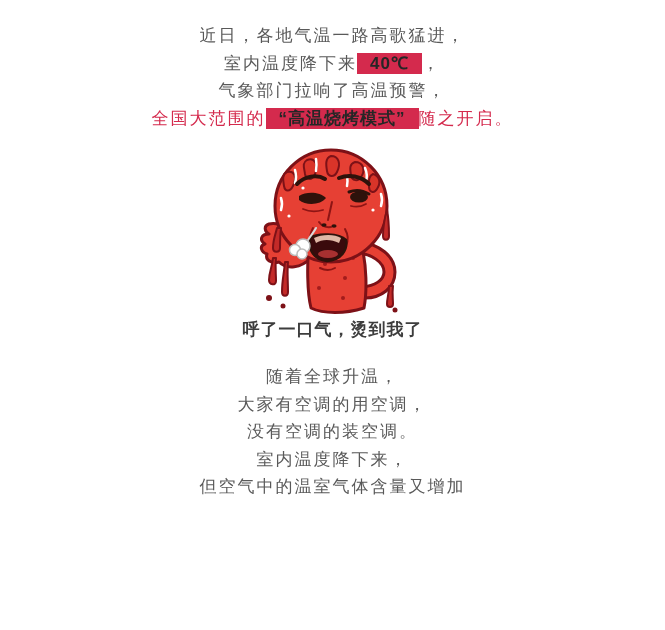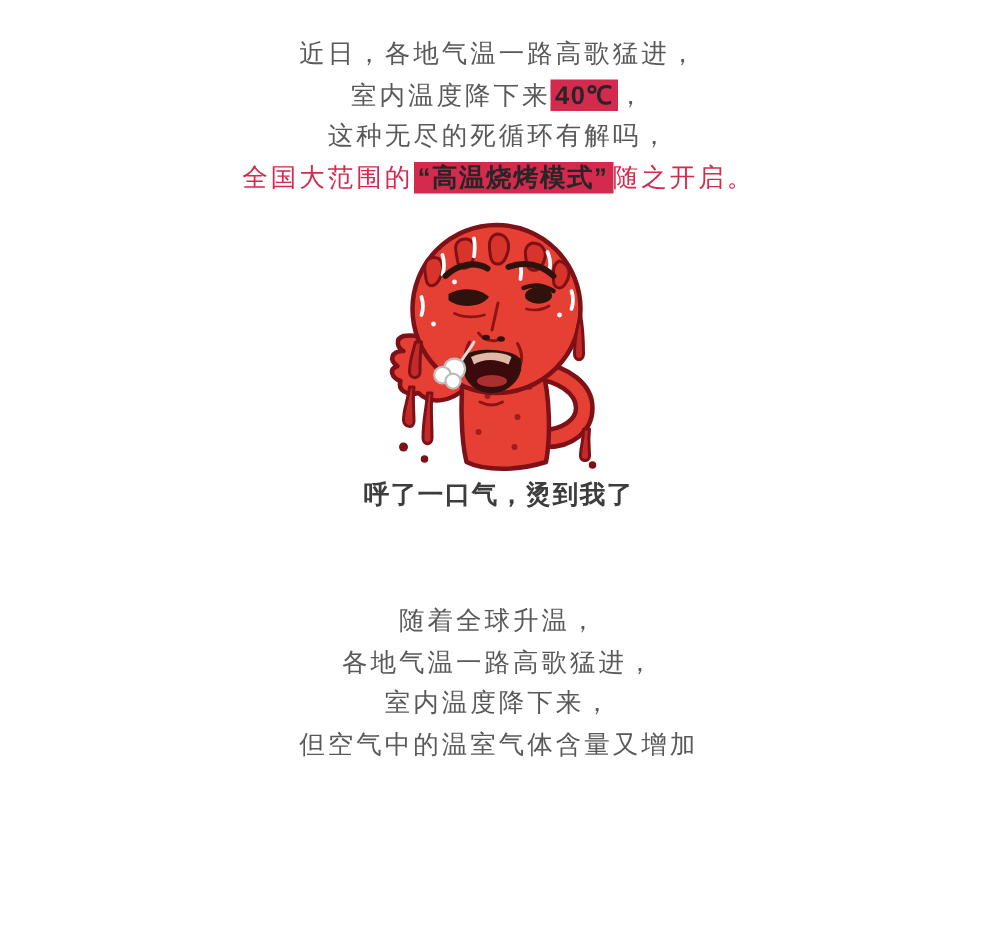--- a/index.html
+++ b/index.html
@@ -20,47 +20,47 @@
     font-size: 17px;
     line-height: 27.5px;
     letter-spacing: 2px;
   }
   .gray { color: var(--body-text, #595959); }
   .red  { color: var(--accent-red, #d42a4d); }
   .hl {
     background: var(--highlight-bg, #d42a4d);
     color: var(--highlight-text, #262626);
     font-weight: bold;
-    padding: 1px 3px;
+    padding: 1px 13px;
     letter-spacing: 1px;
   }
   .meme {
     margin: 14px auto 0;
     width: 260px;
   }
   .meme svg { display: block; margin: 0 auto; }
   .caption {
     margin-top: 2px;
     font-size: 17px;
     font-weight: bold;
     color: var(--caption-text, #3d3d3d);
     letter-spacing: 1px;
     white-space: nowrap;
   }
-  .bodytext { margin-top: 59px; }
+  .bodytext { margin-top: 22px; }
 </style>
 </head>
 <body>
 
 <main class="page">
 
   <section class="intro">
     <p class="line gray">近日，各地气温一路高歌猛进，</p>
     <p class="line gray"><span>室内温度降下来</span><span class="hl">40℃</span><span>，</span></p>
-    <p class="line gray">这种无尽的死循环有解吗，</p>
+    <p class="line gray">气象部门拉响了高温预警，</p>
     <p class="line red"><span>全国大范围的</span><span class="hl">“高温烧烤模式”</span><span>随之开启。</span></p>
   </section>
 
   <figure class="meme" style="margin-bottom:0;">
     <svg width="220" height="170" viewBox="0 0 220 170">
       <g stroke-linejoin="round" stroke-linecap="round">
 
         <g>
           <path d="M88,94 C72,82 56,76 46,78 C40,80 42,86 46,88 C38,88 36,94 42,98 C36,100 38,106 44,108 C42,114 48,118 56,116 C64,124 78,122 88,112 Z" fill="#e64034" stroke="#7d1117" stroke-width="3"></path>
           <path d="M50,112 c-1,10 -4,14 -4,22 c0,5 7,6 7,1 c0,-8 -1,-13 0,-23 z" fill="#c32a28" stroke="#7d1117" stroke-width="2"></path>
@@ -135,18 +135,19 @@
           <circle cx="72" cy="104" r="5.5" fill="#ffffff" stroke="#bcbcbc" stroke-width="1.5"></circle>
           <circle cx="79" cy="108" r="5" fill="#ffffff" stroke="#bcbcbc" stroke-width="1.5"></circle>
         </g>
       </g>
     </svg>
     <figcaption class="caption">呼了一口气，烫到我了</figcaption>
   </figure>
 
   <section class="bodytext">
     <p class="line gray">随着全球升温，</p>
-    <p class="line gray">各地气温一路高歌猛进，</p>
+    <p class="line gray">大家有空调的用空调，</p>
+    <p class="line gray">没有空调的装空调。</p>
     <p class="line gray">室内温度降下来，</p>
     <p class="line gray">但空气中的温室气体含量又增加</p>
   </section>
 
 </main>
 
 </body></html>

